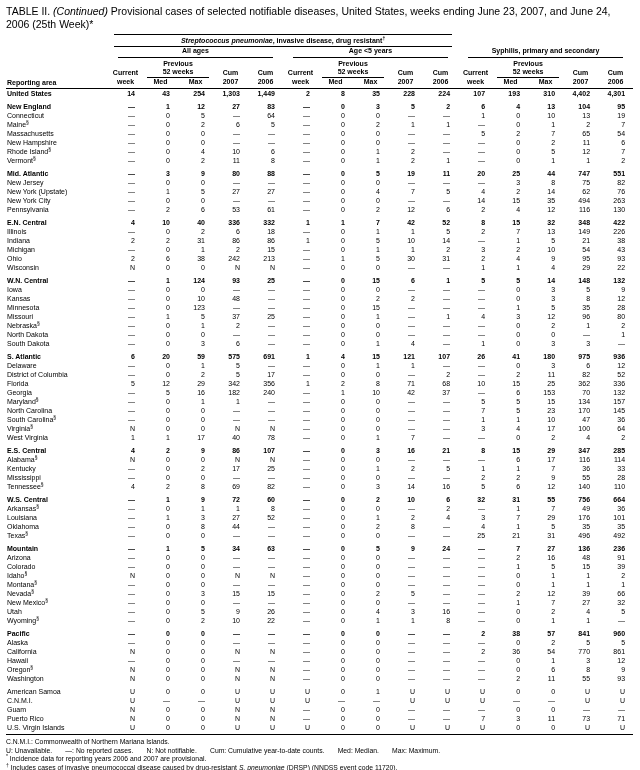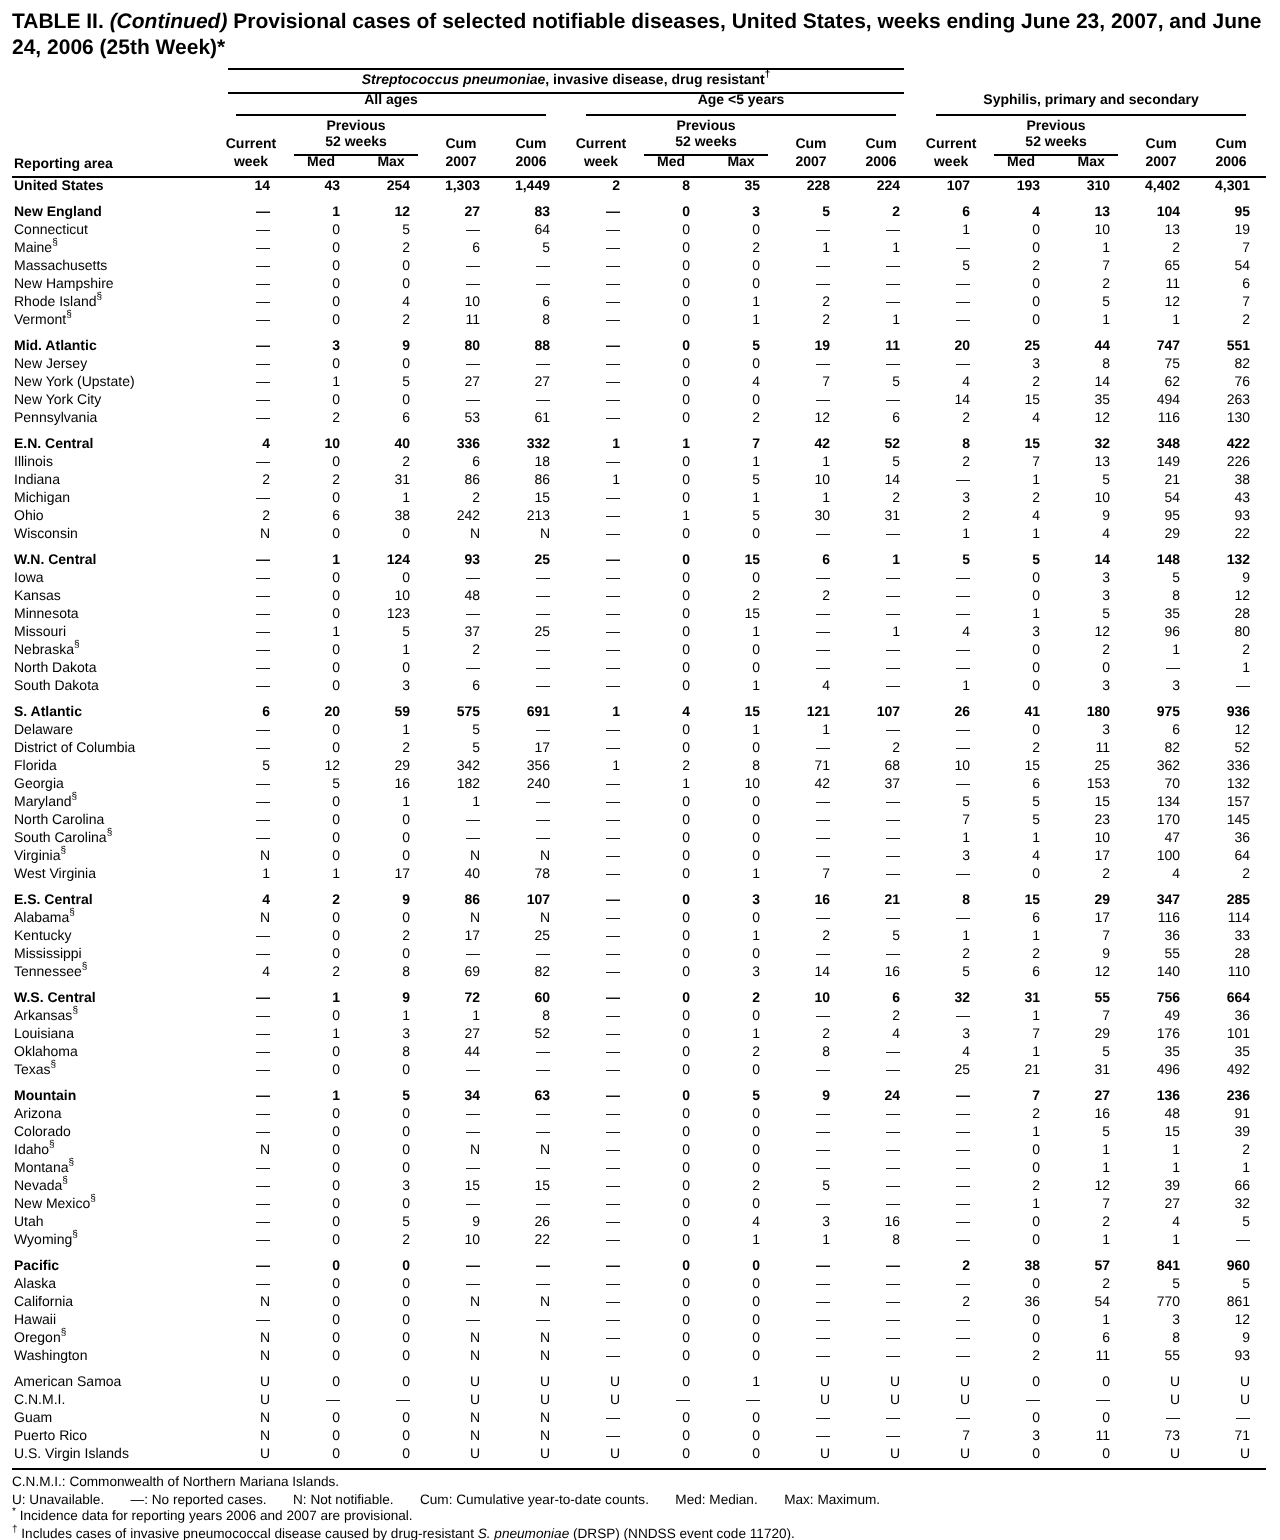--- a/index.html
+++ b/index.html
@@ -2,21 +2,21 @@
 <html><head>
 <meta charset="utf-8">
 <style>
   * { margin:0; padding:0; box-sizing:border-box; }
   html,body { background:#fff; }
   body {
     width:640px; height:770px; overflow:hidden;
     font-family:"Liberation Sans", sans-serif; color:#000;
   }
   .page { padding:5px 7px 0 6px; }
-  .title { font-size:10.5px; font-weight:bold; line-height:1.25; letter-spacing:0; }
+  .title { font-size:10.5px; font-weight:normal; line-height:1.25; letter-spacing:0; }
   .title .cont { font-style:italic; }
 
   table { border-collapse:collapse; table-layout:fixed; width:627px; margin-top:3px; }
   col.c-area { width:102px; }
   col.c-num  { width:35px; }
 
   thead th { font-weight:bold; font-size:7px; text-align:center; vertical-align:bottom; padding:0; line-height:1.2; }
   th.area-h { text-align:left; vertical-align:bottom; font-size:7px; padding-left:1px; }
 
   .grp { border-bottom:1px solid #000; padding-bottom:1px; margin:0 6px; }

